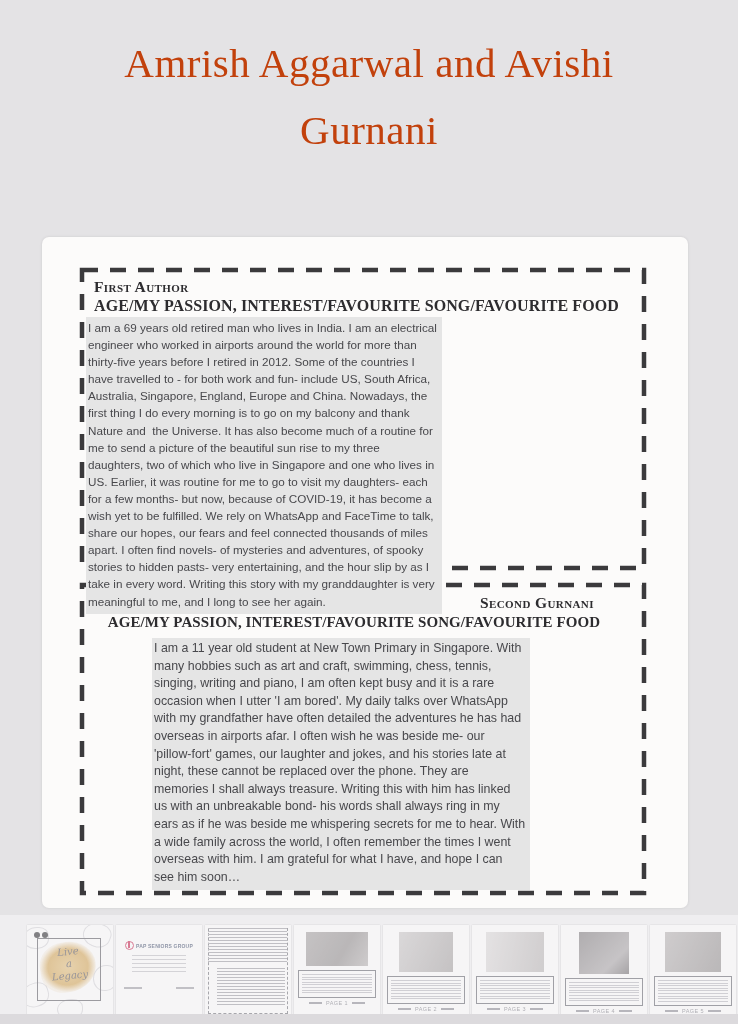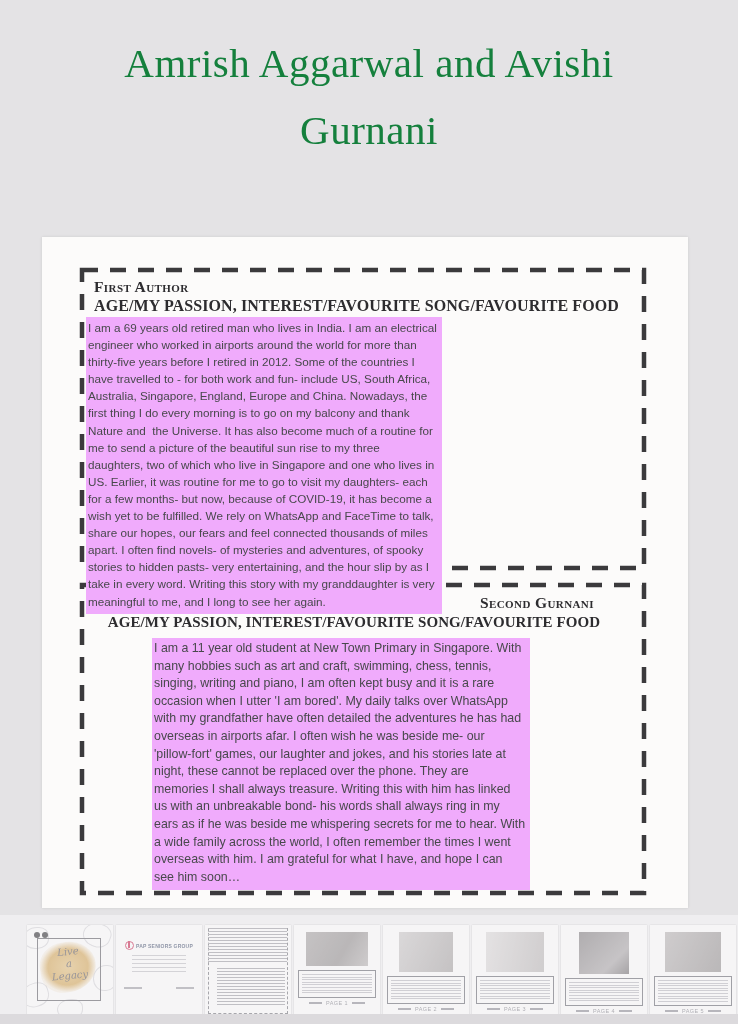--- a/index.html
+++ b/index.html
@@ -11,48 +11,49 @@
   }
   .screen{position:absolute;inset:0;width:738px;height:1024px;background:#e4e3e5;}
 
   
   .doc-title{
     position:absolute;top:30px;left:0;width:738px;
     text-align:center;
     font-family:"Liberation Serif","DejaVu Serif",serif;
     font-weight:400;
     font-size:41px;line-height:67px;
-    color:#15803d;
+    color:#c2410c;
     white-space:pre-line;
     letter-spacing:.5px;
   }
 
   
   .story-page{
     position:absolute;left:42px;top:237px;width:646px;height:671px;
     background:#fcfbfa;
     box-shadow:0 0 3px rgba(0,0,0,.10);
+    border-radius:7px;
   }
   .dash-svg{position:absolute;left:0;top:0;z-index:1;}
   .pg{position:absolute;z-index:2;}
   .sc-head{
     font-family:"Liberation Serif","DejaVu Serif",serif;
     font-weight:700;font-variant:small-caps;
     font-size:15.5px;color:#2d2c2f;letter-spacing:.4px;
     background:#fcfbfa;padding:0 4px 0 0;
   }
   .sub-head{
     font-family:"Liberation Serif","DejaVu Serif",serif;
     font-weight:700;font-size:16px;color:#2d2c2f;
     letter-spacing:.1px;background:#fcfbfa;white-space:nowrap;
   }
   .sub-head.second{font-size:15px;text-align:center;}
   .body-text{
     white-space:pre;
-    color:#48484c;background:#f0abfc;
+    color:#48484c;background:#e5e5e5;
     padding:2px 5px 4px 2px;
   }
   .body-first{font-size:11.7px;line-height:17.1px;}
   .body-second{font-size:12.4px;line-height:17.6px;}
   .h-first{left:52px;top:41px;}
   .h-age1{left:52px;top:60px;}
   .b-first{left:44px;top:80px;}
   .h-second{left:438px;top:357px;}
   .h-age2{left:52px;top:377px;width:520px;}
   .b-second{left:110px;top:401px;}

